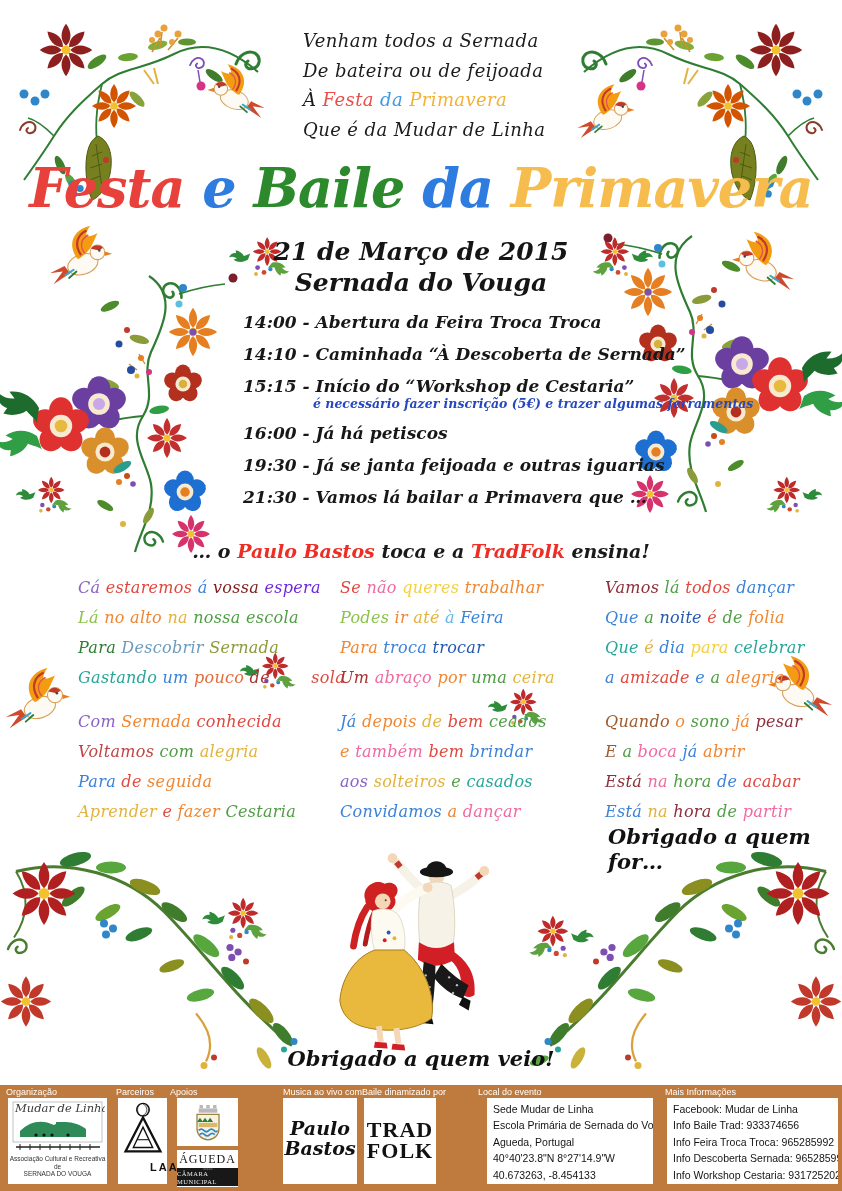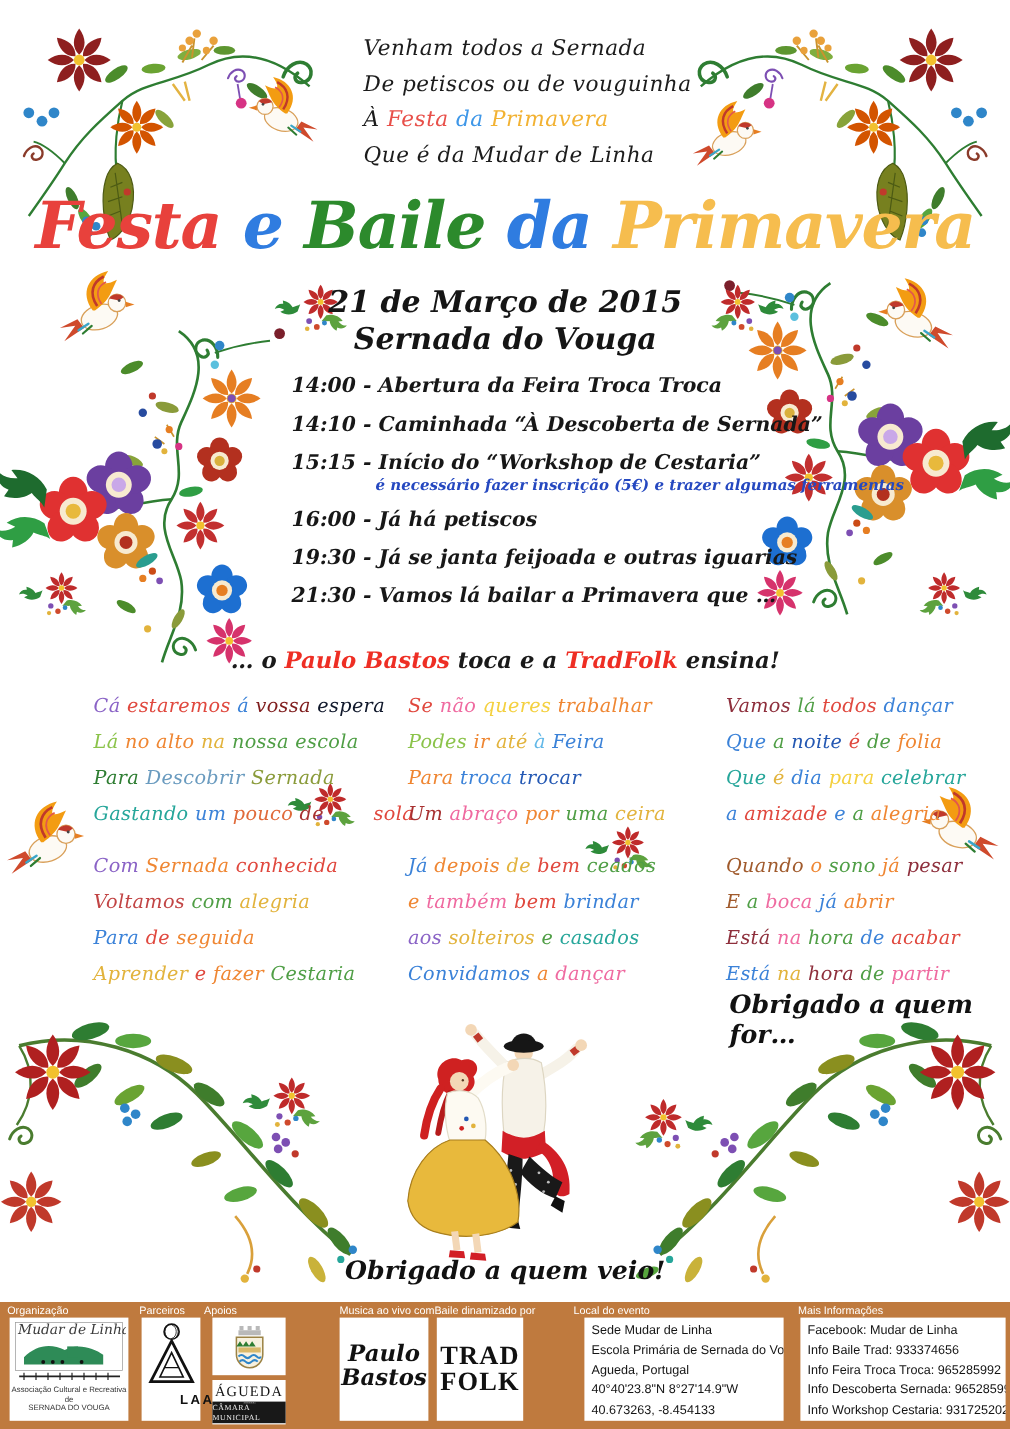--- a/index.html
+++ b/index.html
@@ -367,21 +367,21 @@
     </g>
     <use href="#skirtP" fill="none" stroke="#a87f1f" stroke-width="1"></use>
     <path d="M48,180 l2,16" stroke="#f3d7b6" stroke-width="6" fill="none"></path>
     <path d="M66,182 l2,16" stroke="#f3d7b6" stroke-width="6" fill="none"></path>
     <path d="M44,196 l12,1 1,6 -14,-1 Z" fill="#d21f26"></path>
     <path d="M62,198 l12,1 1,6 -14,-1 Z" fill="#d21f26"></path>
   </svg>
 
   <div class="intro">
     <div>Venham todos a Sernada</div>
-    <div>De petiscos ou de vouguinha</div>
+    <div>De bateira ou de feijoada</div>
     <div><span style="color: rgb(28, 28, 28);">À </span><span style="color: rgb(232, 80, 74);">Festa </span><span style="color: rgb(62, 151, 232);">da </span><span style="color: rgb(242, 178, 51);">Primavera</span></div>
     <div>Que é da Mudar de Linha</div>
   </div>
 
   <div class="title"><span style="color: rgb(232, 65, 60);">Festa </span><span style="color: rgb(47, 124, 224);">e </span><span style="color: rgb(44, 138, 44);">Baile </span><span style="color: rgb(47, 124, 224);">da </span><span style="color: rgb(246, 189, 78);">Primavera</span></div>
 
   <div class="event">
     <div>21 de Março de 2015</div>
     <div>Sernada do Vouga</div>
   </div>
@@ -409,21 +409,21 @@
     <div class="sched-item">
       <div class="sched-label">21:30 - Vamos lá bailar a Primavera que …</div>
 
     </div>
   </div>
 
   <div class="band-line"><span style="color: rgb(26, 26, 26);">… o </span><span style="color: rgb(238, 46, 36);">Paulo Bastos </span><span style="color: rgb(26, 26, 26);">toca e a </span><span style="color: rgb(238, 46, 36);">TradFolk </span><span style="color: rgb(26, 26, 26);">ensina!</span></div>
 
   <div class="verse-col" style="left:78px;width:230px">
     <div class="stanza">
-      <div class="vline"><span style="color: rgb(138, 99, 198);">Cá </span><span style="color: rgb(224, 72, 62);">estaremos </span><span style="color: rgb(59, 130, 216);">á </span><span style="color: #7f1d1d;">vossa </span><span style="color: #0f172a;">espera</span></div>
+      <div class="vline"><span style="color: rgb(138, 99, 198);">Cá </span><span style="color: rgb(224, 72, 62);">estaremos </span><span style="color: rgb(59, 130, 216);">á </span><span style="color: #7f1d1d;">vossa </span><span style="color: #6d28d9;">espera</span></div>
       <div class="vline"><span style="color: rgb(139, 195, 74);">Lá </span><span style="color: rgb(239, 134, 50);">no </span><span style="color: rgb(239, 134, 50);">alto </span><span style="color: rgb(226, 179, 60);">na </span><span style="color: rgb(79, 158, 69);">nossa </span><span style="color: rgb(79, 158, 69);">escola</span></div>
       <div class="vline"><span style="color: rgb(46, 125, 50);">Para </span><span style="color: rgb(106, 155, 191);">Descobrir </span><span style="color: rgb(138, 155, 58);">Sernada</span></div>
       <div class="vline"><span style="color: rgb(38, 166, 154);">Gastando </span><span style="color: rgb(59, 130, 216);">um </span><span style="color: rgb(224, 106, 58);">pouco </span><span style="color: rgb(168, 50, 50);">de </span><span style="color: rgb(224, 72, 62); padding-left: 36px;">sola</span></div>
     </div>
     <div class="stanza stanza2">
       <div class="vline"><span style="color: rgb(138, 99, 198);">Com </span><span style="color: rgb(239, 134, 50);">Sernada </span><span style="color: rgb(224, 72, 62);">conhecida</span></div>
       <div class="vline"><span style="color: rgb(194, 69, 69);">Voltamos </span><span style="color: rgb(79, 158, 69);">com </span><span style="color: rgb(226, 179, 60);">alegria</span></div>
       <div class="vline"><span style="color: rgb(59, 130, 216);">Para </span><span style="color: rgb(224, 72, 62);">de </span><span style="color: rgb(239, 134, 50);">seguida</span></div>
       <div class="vline"><span style="color: rgb(226, 179, 60);">Aprender </span><span style="color: rgb(224, 72, 62);">e </span><span style="color: rgb(239, 134, 50);">fazer </span><span style="color: rgb(79, 158, 69);">Cestaria</span></div>
     </div>

